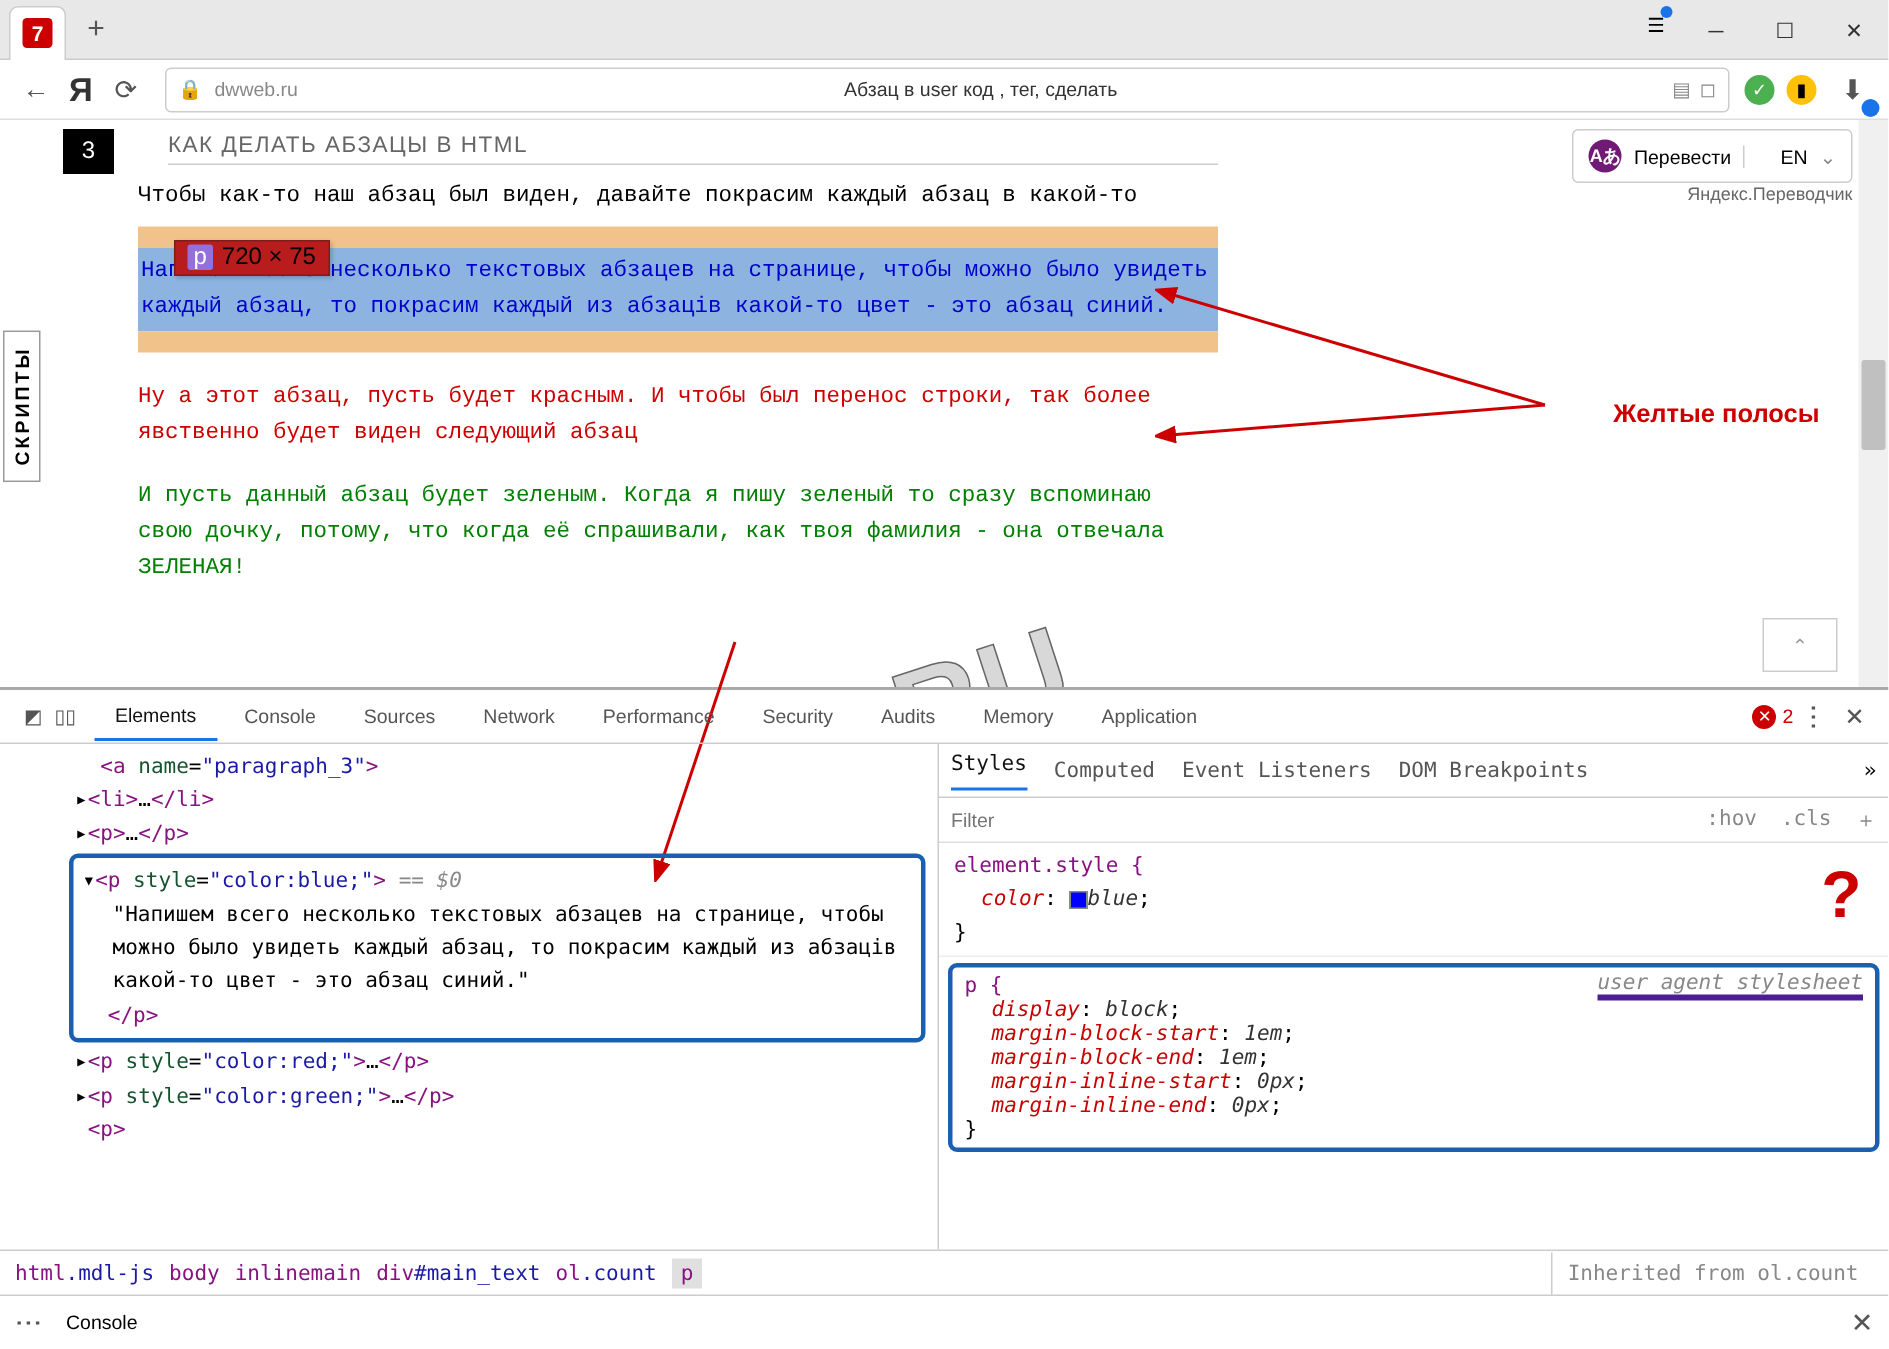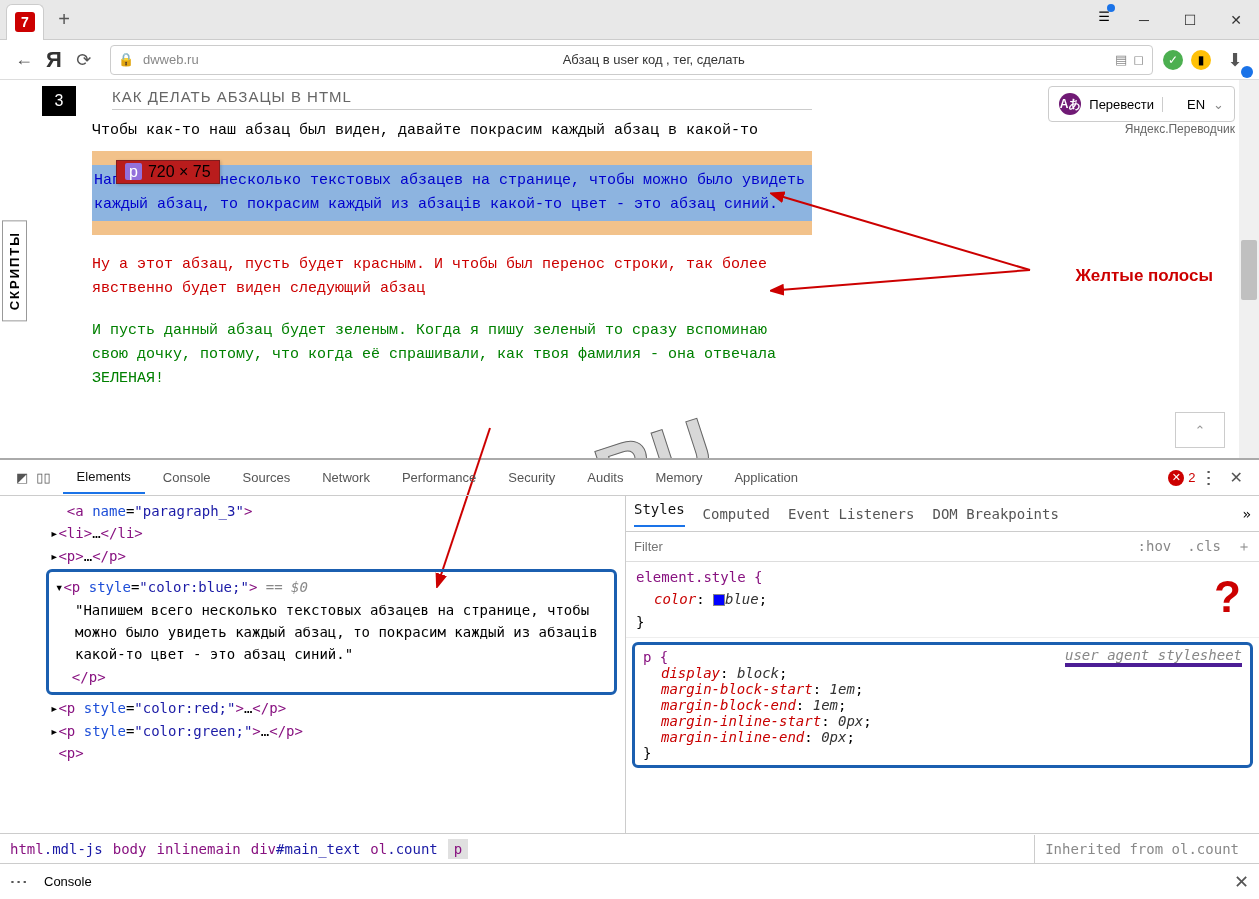--- a/index.html
+++ b/index.html
@@ -57,21 +57,21 @@
 .dt-tabs { height: 36px; display: flex; align-items: center; border-bottom: 1px solid #ccc; padding: 0 8px; gap: 4px; }
 .dt-tab { padding: 8px 14px; color: #555; cursor: pointer; }
 .dt-tab.active { color: #111; border-bottom: 2px solid #1a73e8; }
 .dt-tab-icons { display: flex; gap: 8px; padding: 0 8px; }
 .dt-err { margin-left: auto; color: #c00; display: flex; align-items: center; gap: 4px; }
 .dt-main { flex: 1; display: flex; overflow: hidden; }
 .dt-left { width: 625px; overflow: auto; position: relative; font-family: Consolas, monospace; font-size: 14px; padding: 4px 0 0 50px; }
 .dt-right { flex: 1; border-left: 1px solid #ccc; overflow: auto; font-family: Consolas, monospace; font-size: 14px; position: relative; }
 .dom-line { line-height: 1.6; white-space: pre; }
 .dom-tag { color: #881280; }
-.dom-attr { color: #1d4ed8; }
+.dom-attr { color: #14532d; }
 .dom-val { color: #1a1aa6; }
 .dom-sel { color: #888; font-style: italic; }
 .dom-selected { border: 3px solid #1b5fb0; border-radius: 6px; padding: 4px 6px; margin: 2px 8px 2px -4px; }
 .dt-styles-tabs { display: flex; border-bottom: 1px solid #ccc; height: 36px; align-items: center; padding: 0 8px; gap: 18px; }
 .dt-styles-tab { color: #555; cursor: pointer; }
 .dt-styles-tab.active { color: #111; border-bottom: 2px solid #1a73e8; padding-bottom: 8px; }
 .dt-filter { display: flex; align-items: center; border-bottom: 1px solid #ddd; height: 30px; padding: 0 8px; }
 .dt-filter input { border: none; outline: none; flex: 1; font-size: 13px; color: #888; }
 .hov-cls { color: #888; margin-left: auto; display: flex; gap: 16px; }
 .style-block { padding: 4px 10px; border-bottom: 1px solid #eee; line-height: 1.6; }

